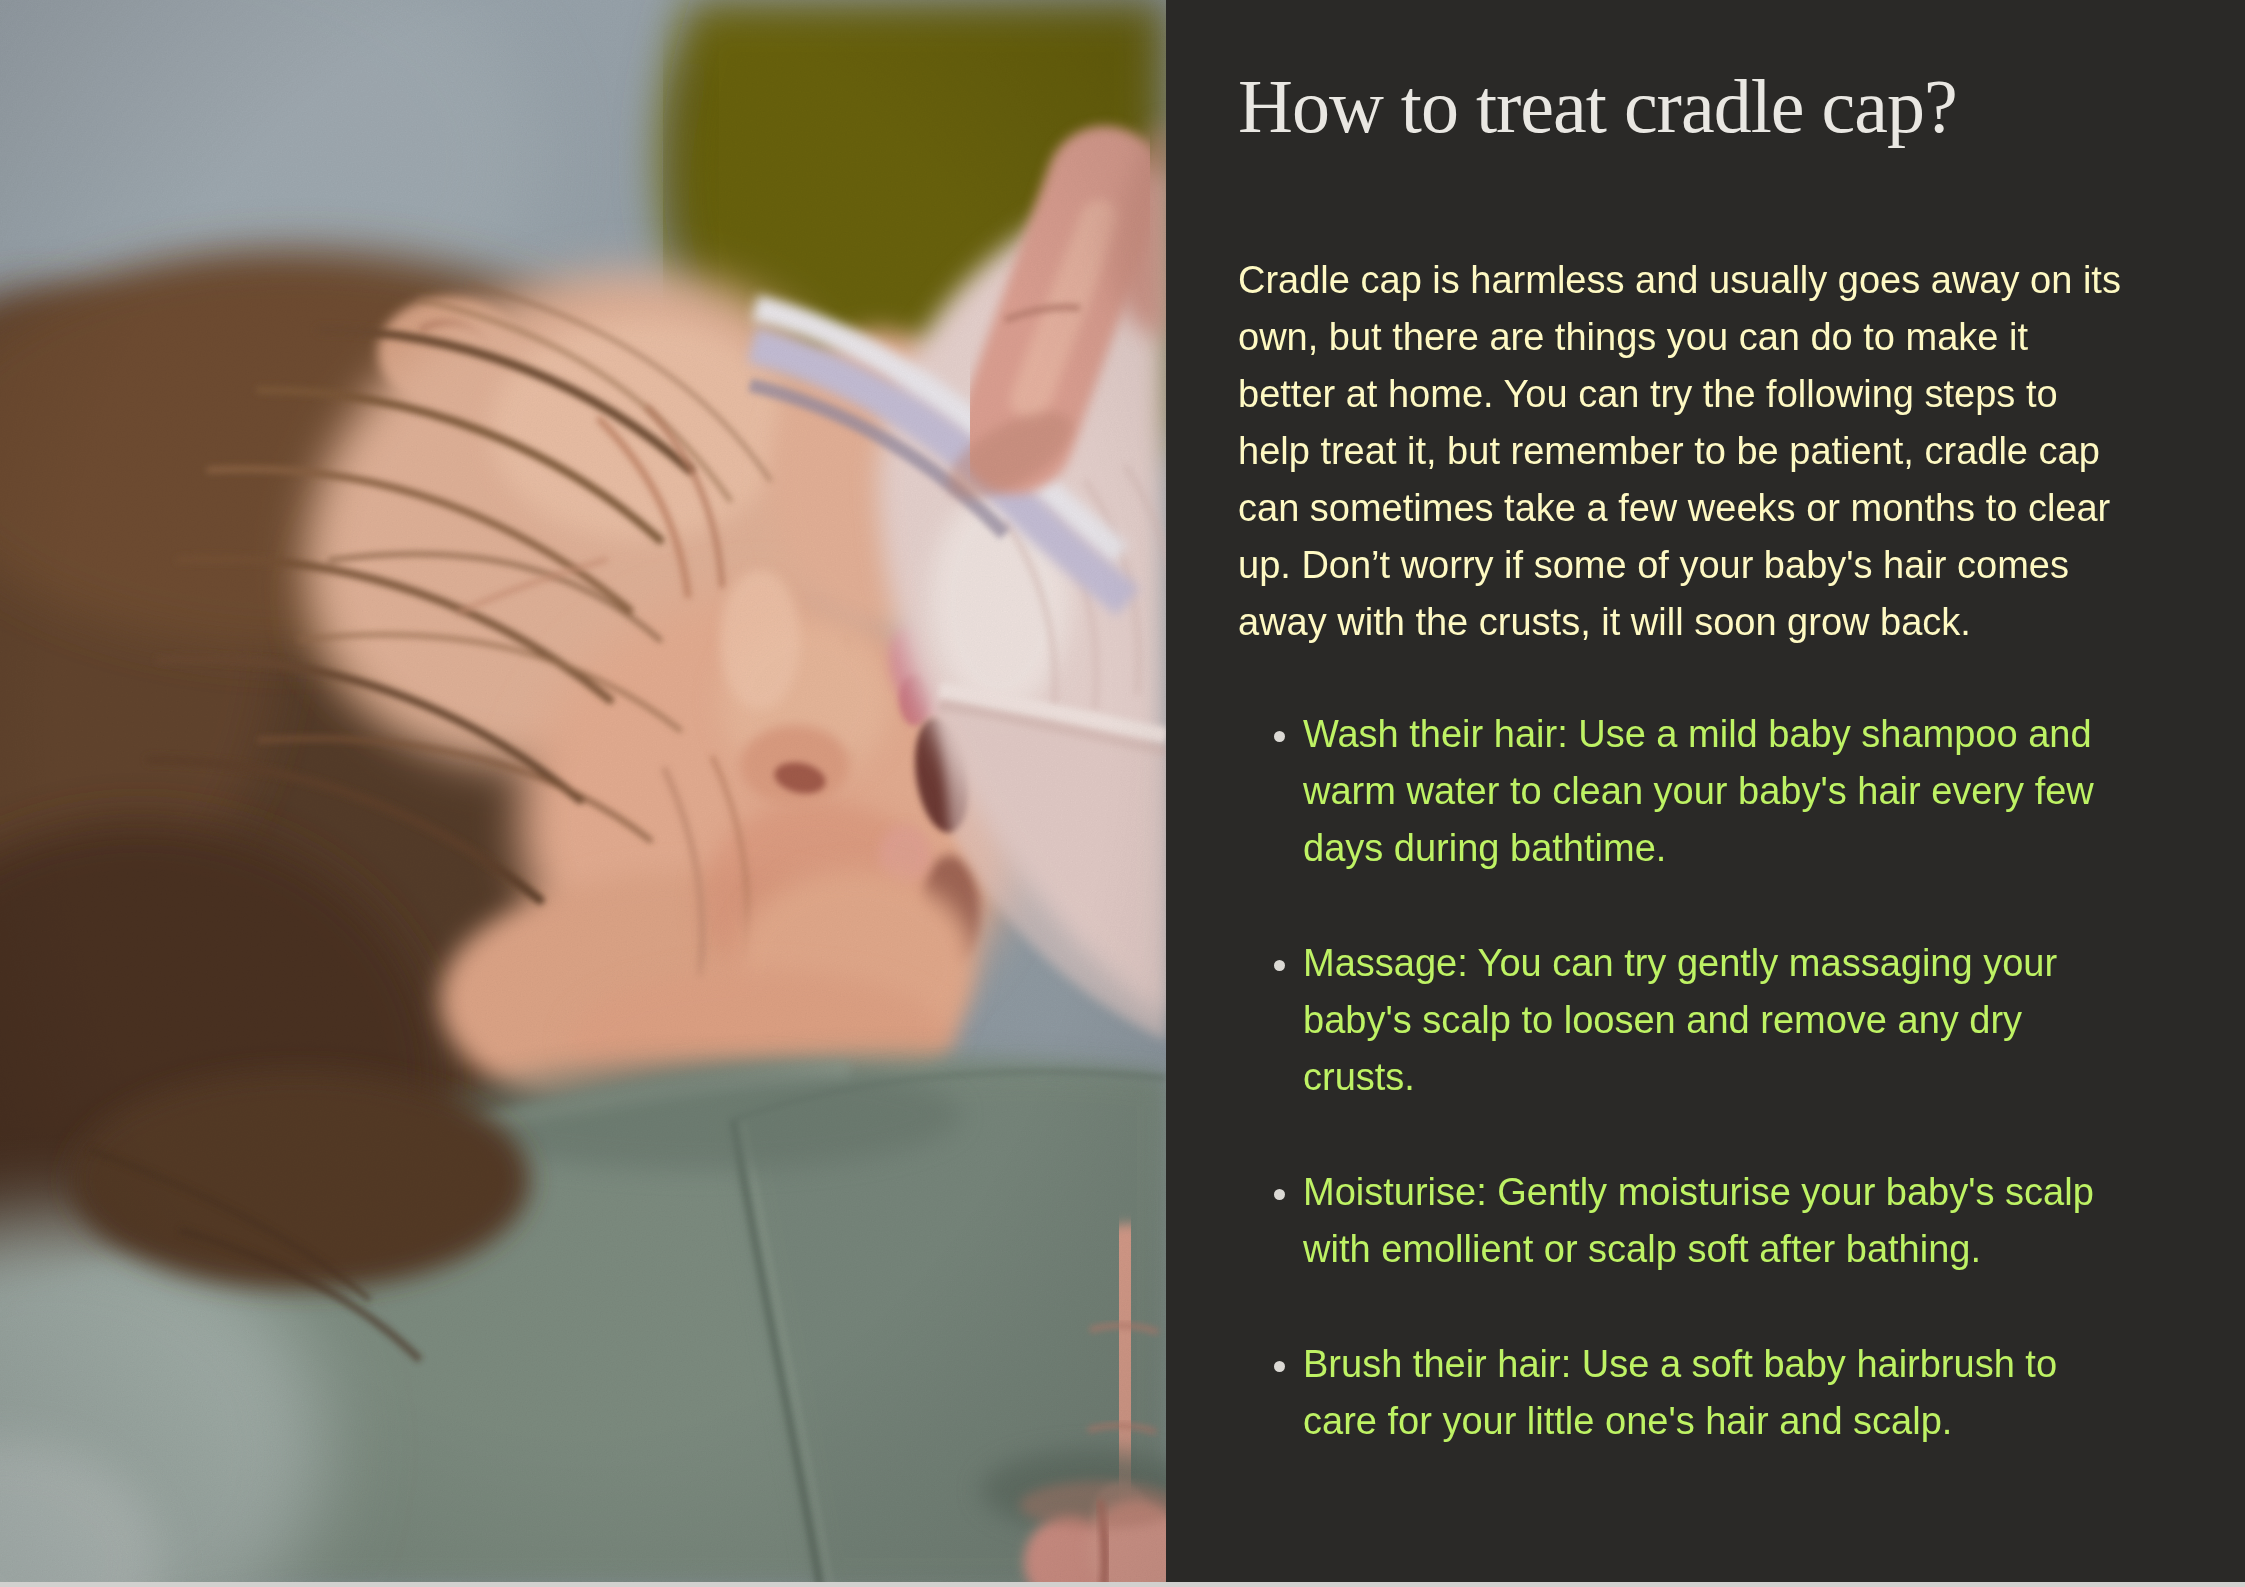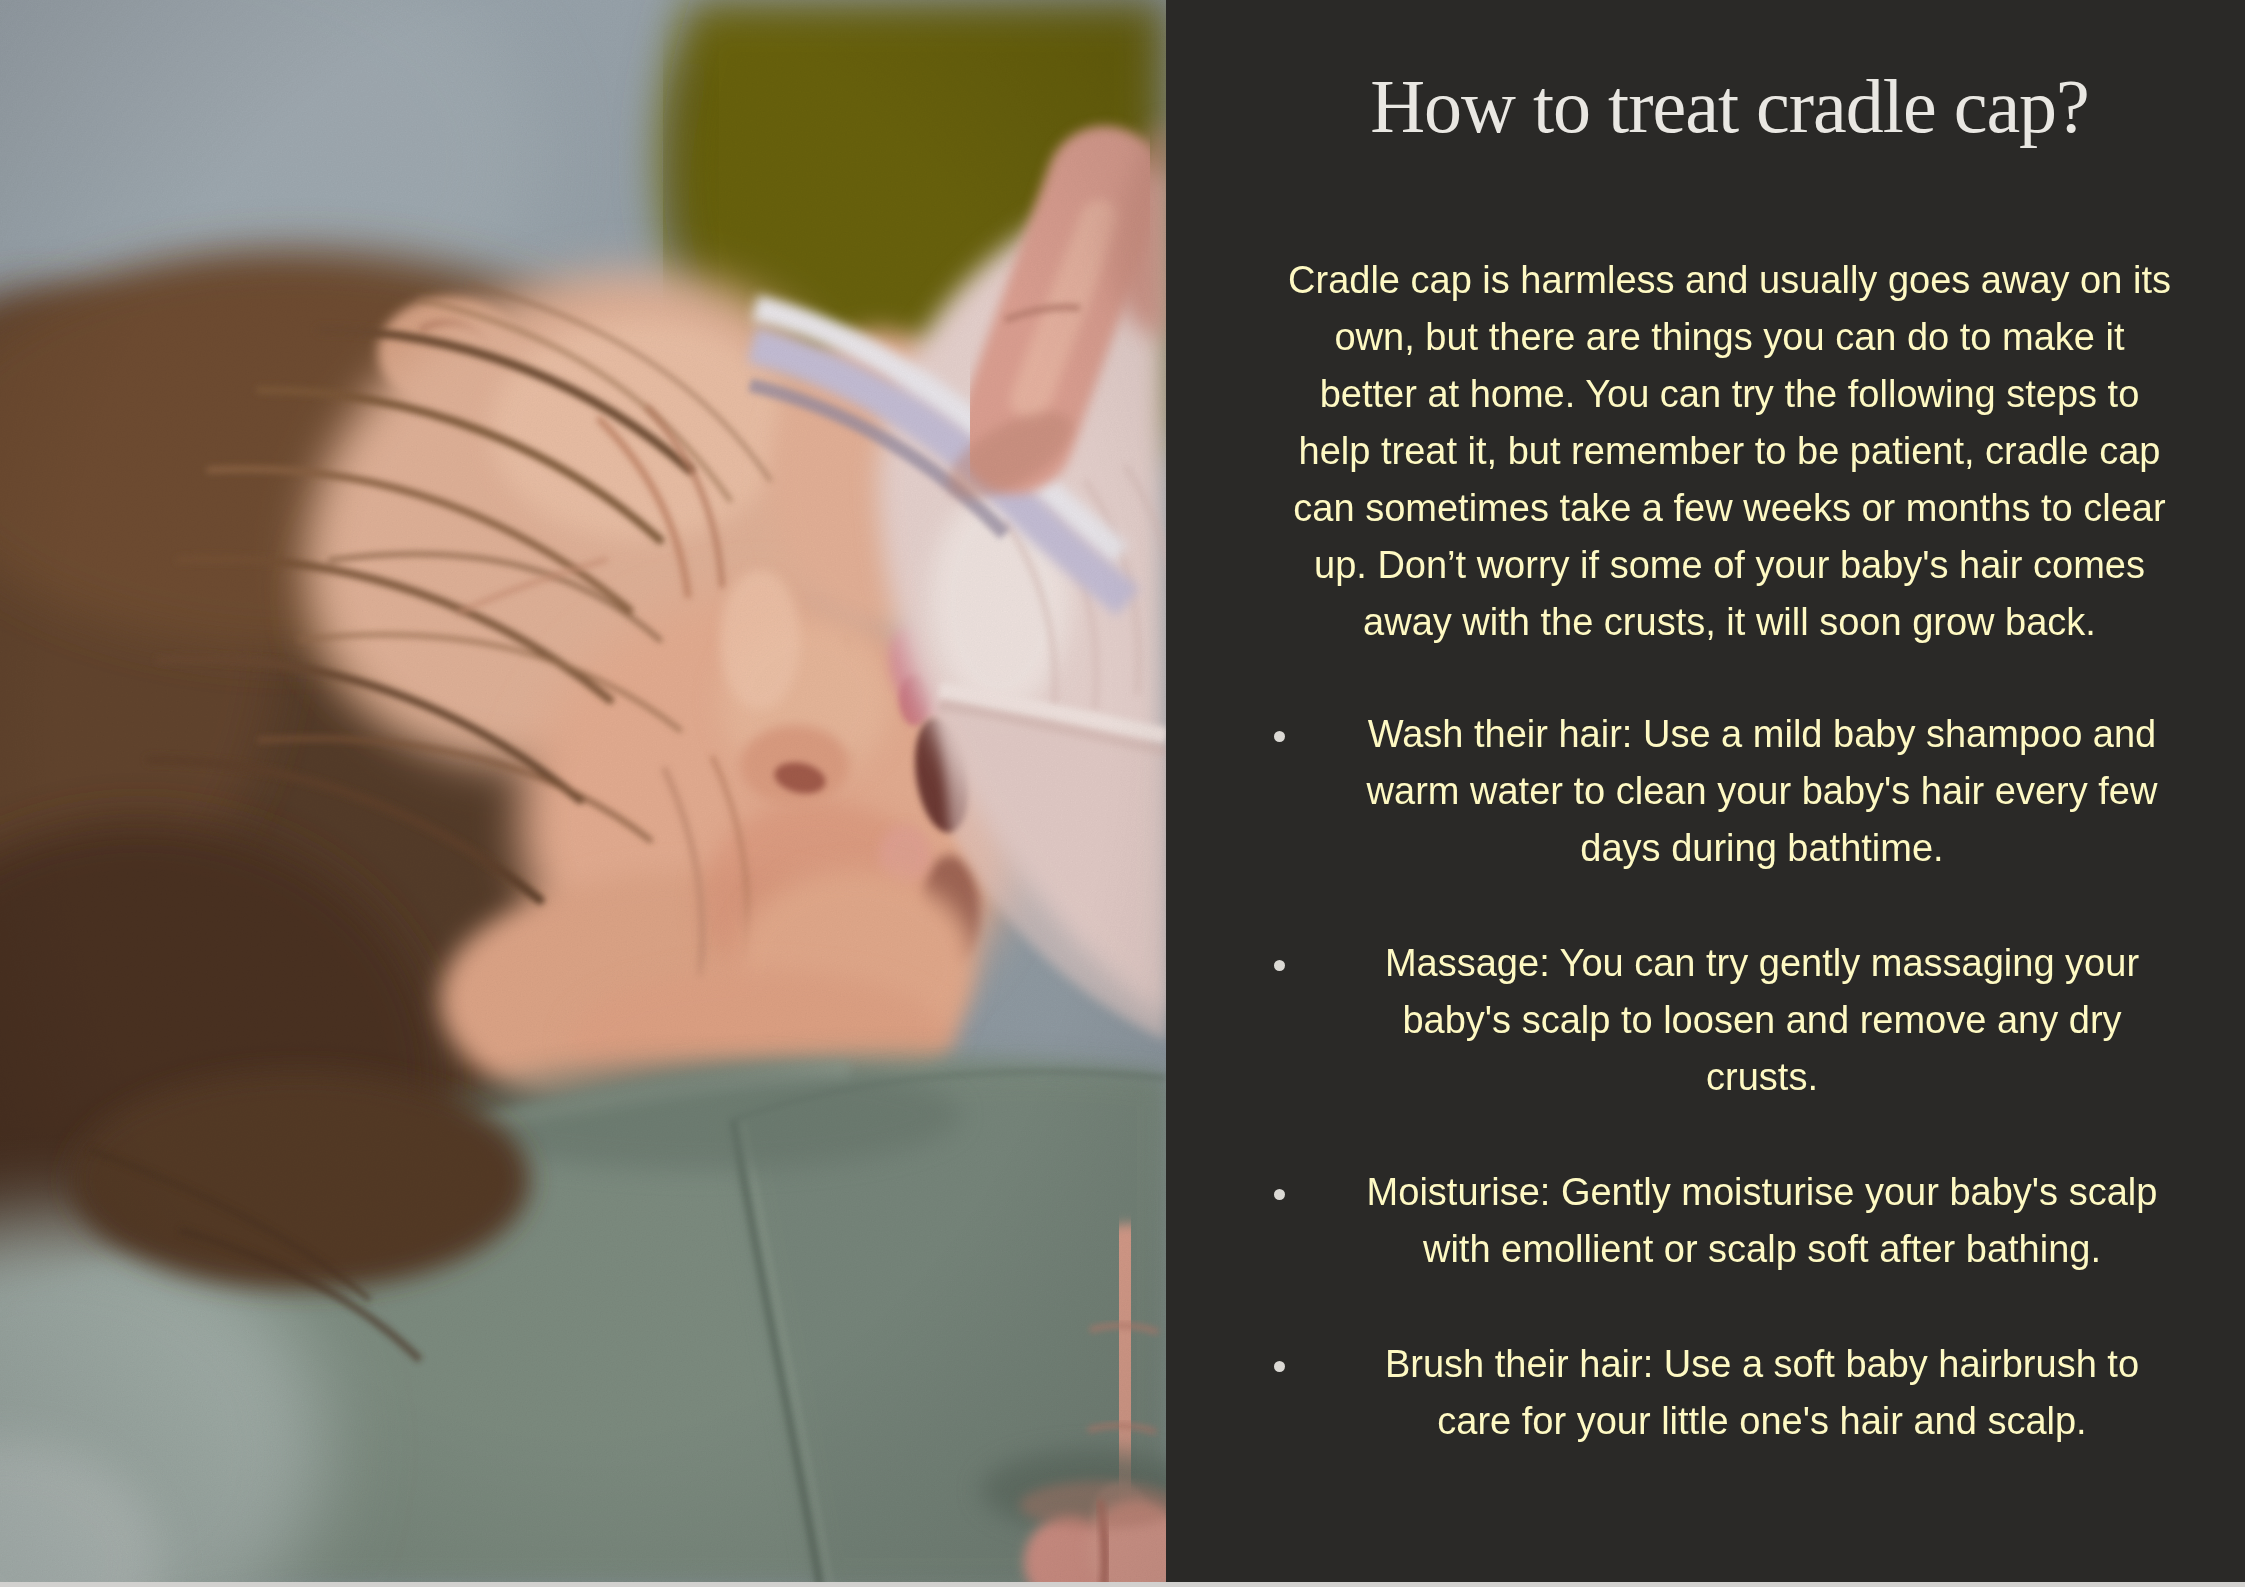--- a/index.html
+++ b/index.html
@@ -17,21 +17,20 @@
     overflow:hidden;
     background:#97a2ab;
   }
   .photo svg{position:absolute;inset:0;display:block;}
   .panel{
     flex:1 1 auto;
     background:#2a2927;
     color:#dbd9d4;
     padding:66px 24px 0 72px;
     box-sizing:border-box;
-    text-align:center;
   }
   .panel h1{
     margin:0;
     font-family:"Liberation Serif", serif;
     font-weight:400;
     font-size:76px;
     line-height:80px;
     letter-spacing:-1px;
     color:#e9e7e2;
     white-space:pre-line;
@@ -45,21 +44,21 @@
   }
   .panel ul{
     margin:55px 0 0 0;
     padding:0 0 0 65px;
     list-style:disc;
   }
   .panel li{
     font-size:38px;
     line-height:57px;
     white-space:pre-line;
-    color:#fef9c3;
+    color:#bef264;
   }
   .panel li::marker{color:#dbd9d4;}
   .panel li + li{margin-top:58px;}
   .bottom-strip{
     position:absolute;
     left:0;right:0;bottom:0;height:5px;
     background:#d2d1cf;
     z-index:5;
   }
 </style>

